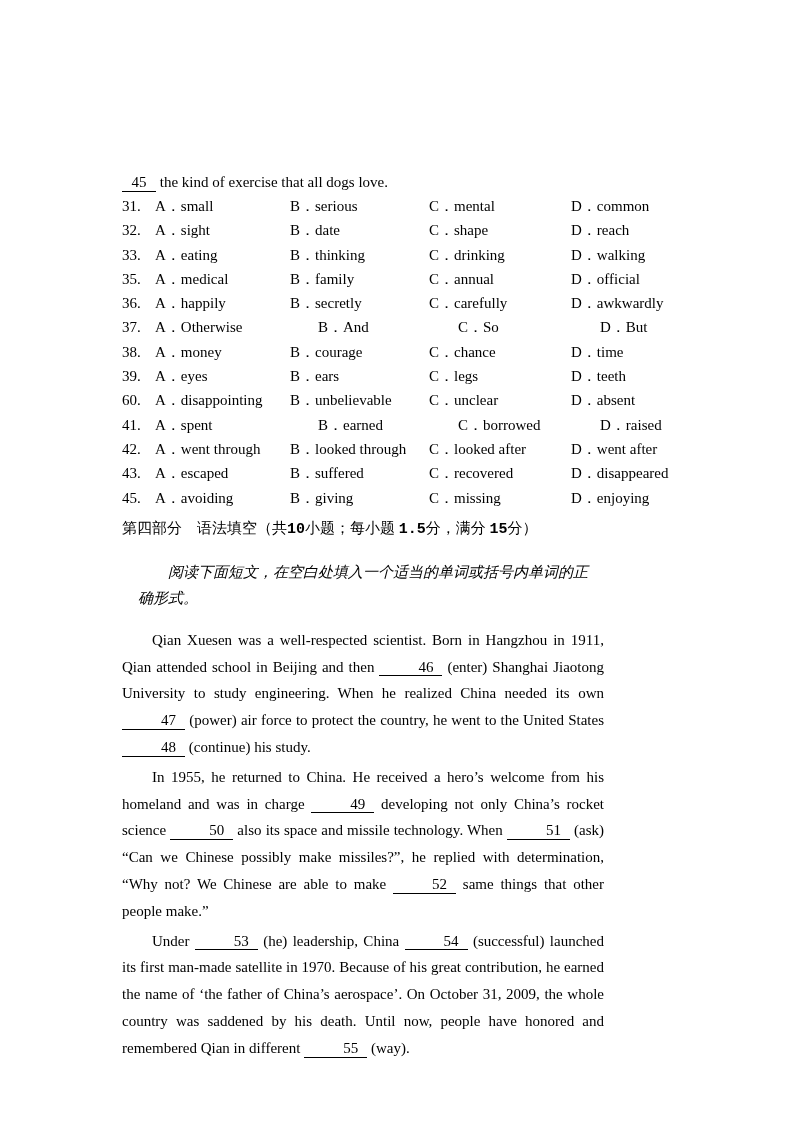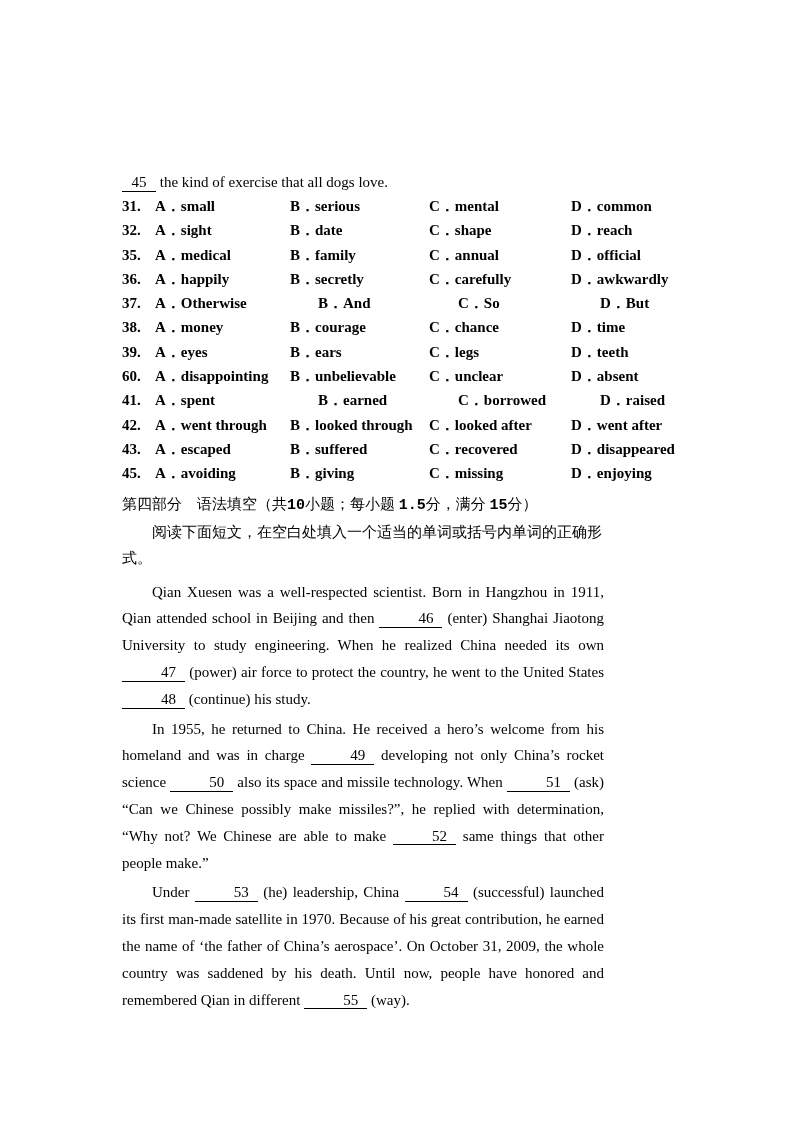--- a/index.html
+++ b/index.html
@@ -25,41 +25,42 @@
     white-space: nowrap;
   }
   .blank {
     display: inline-block;
     min-width: 16px;
     padding: 0 9px;
     border-bottom: 1px solid #000;
     text-align: center;
     line-height: 1.05;
   }
-  #questions { margin: 0; font-weight: bold; }
+  #questions { margin: 0; }
   .q-row {
     display: grid;
     grid-template-columns: 33px 135px 139px 142px auto;
     line-height: 24.3px;
     white-space: nowrap;
   }
   .q-row.wide {
     grid-template-columns: 33px 163px 140px 142px auto;
   }
   .q-num { }
   .q-opt { }
   .section-header {
     margin: 5px 0 0 0;
     line-height: 26px;
   }
   .section-header .bold { font-weight: bold; font-family: Liberation Mono, monospace; }
   .instruction {
-    margin: 0;
+    margin: 16px;
     text-indent: 2em;
     line-height: 26px;
+    font-style: italic;
   }
   #passage { margin-top: 8px; }
   #passage p {
     margin: 0 0 3px 0;
     text-indent: 2em;
     text-align: justify;
     line-height: 26.8px;
   }
 </style>
 </head>
@@ -76,20 +77,27 @@
         <span class="q-opt">B．serious</span>
         <span class="q-opt">C．mental</span>
         <span class="q-opt">D．common</span>
       </div>
       <div class="q-row">
         <span class="q-num">32.</span>
         <span class="q-opt">A．sight</span>
         <span class="q-opt">B．date</span>
         <span class="q-opt">C．shape</span>
         <span class="q-opt">D．reach</span>
+      </div>
+      <div class="q-row">
+        <span class="q-num">33.</span>
+        <span class="q-opt">A．eating</span>
+        <span class="q-opt">B．thinking</span>
+        <span class="q-opt">C．drinking</span>
+        <span class="q-opt">D．walking</span>
       </div>
       <div class="q-row">
         <span class="q-num">35.</span>
         <span class="q-opt">A．medical</span>
         <span class="q-opt">B．family</span>
         <span class="q-opt">C．annual</span>
         <span class="q-opt">D．official</span>
       </div>
       <div class="q-row">
         <span class="q-num">36.</span>

